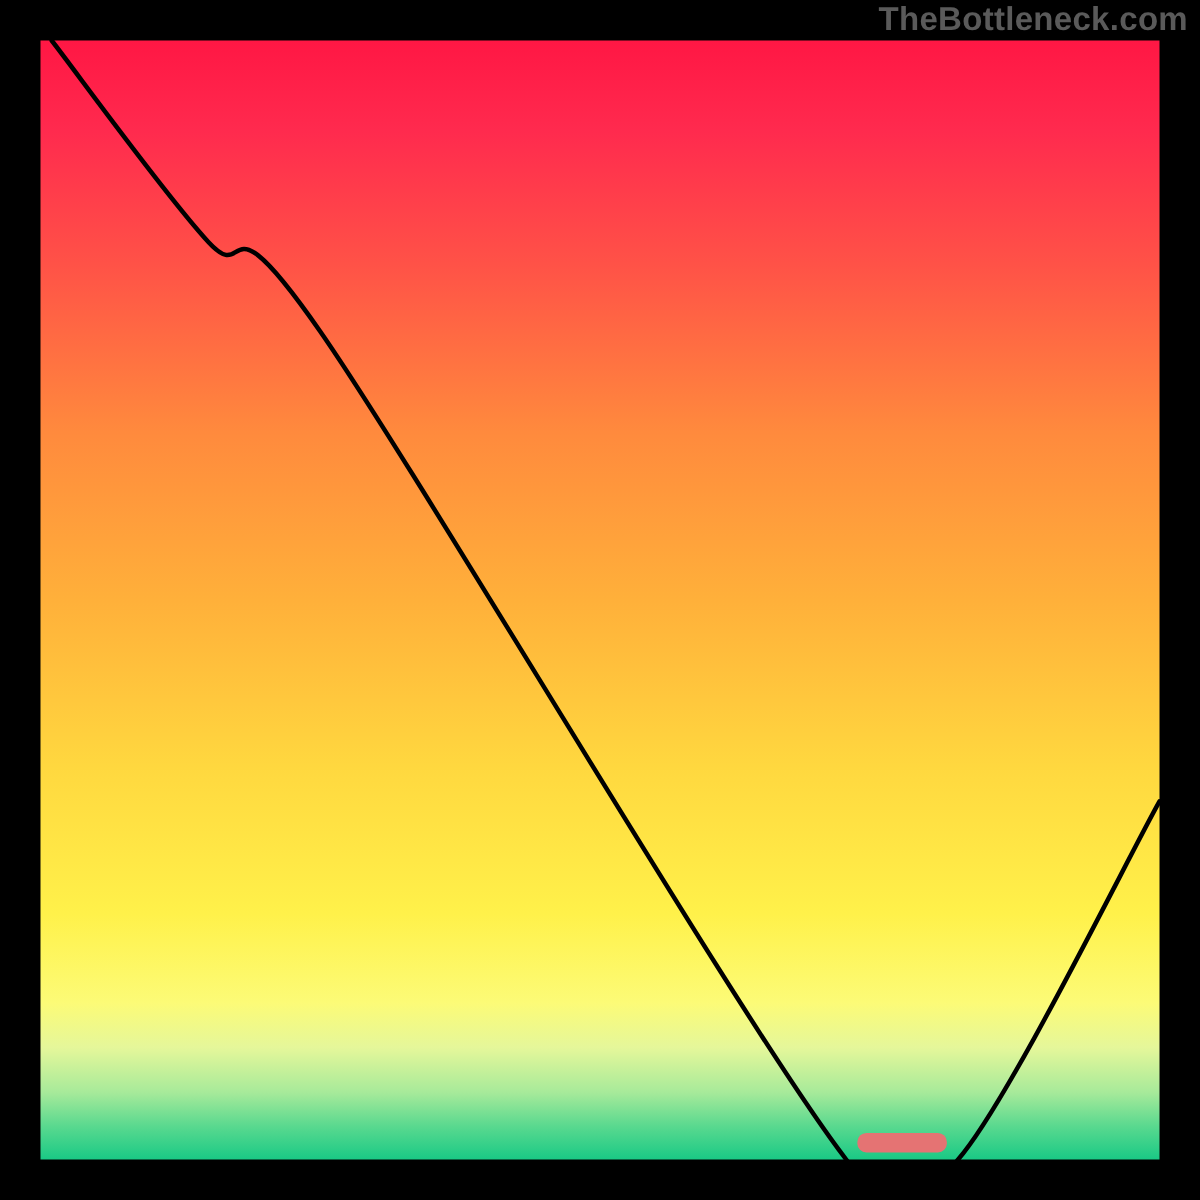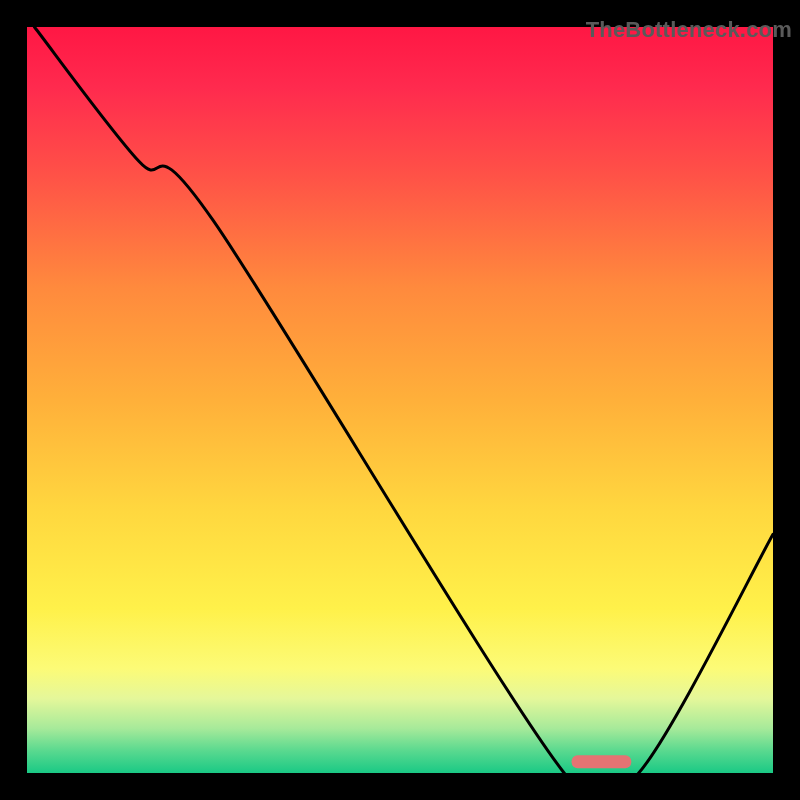--- a/index.html
+++ b/index.html
@@ -10,21 +10,21 @@
     background: #000;
     overflow: hidden;
   }
   .wrap {
     position: relative;
     width: 800px;
     height: 800px;
   }
   .watermark {
     position: absolute;
-    top: 17px;
+    top: 0;
     right: 8px;
     color: #5a5a5a;
     font-family: Arial, Helvetica, sans-serif;
     font-size: 22px;
     font-weight: 600;
     letter-spacing: 0.2px;
     z-index: 20;
     user-select: none;
   }
   svg {

